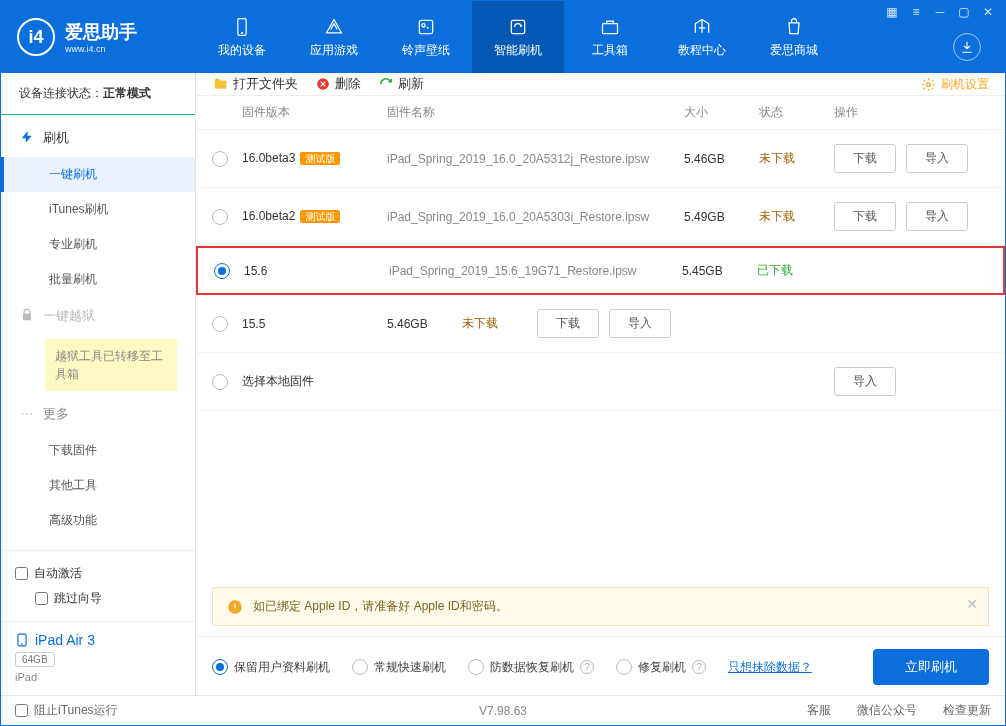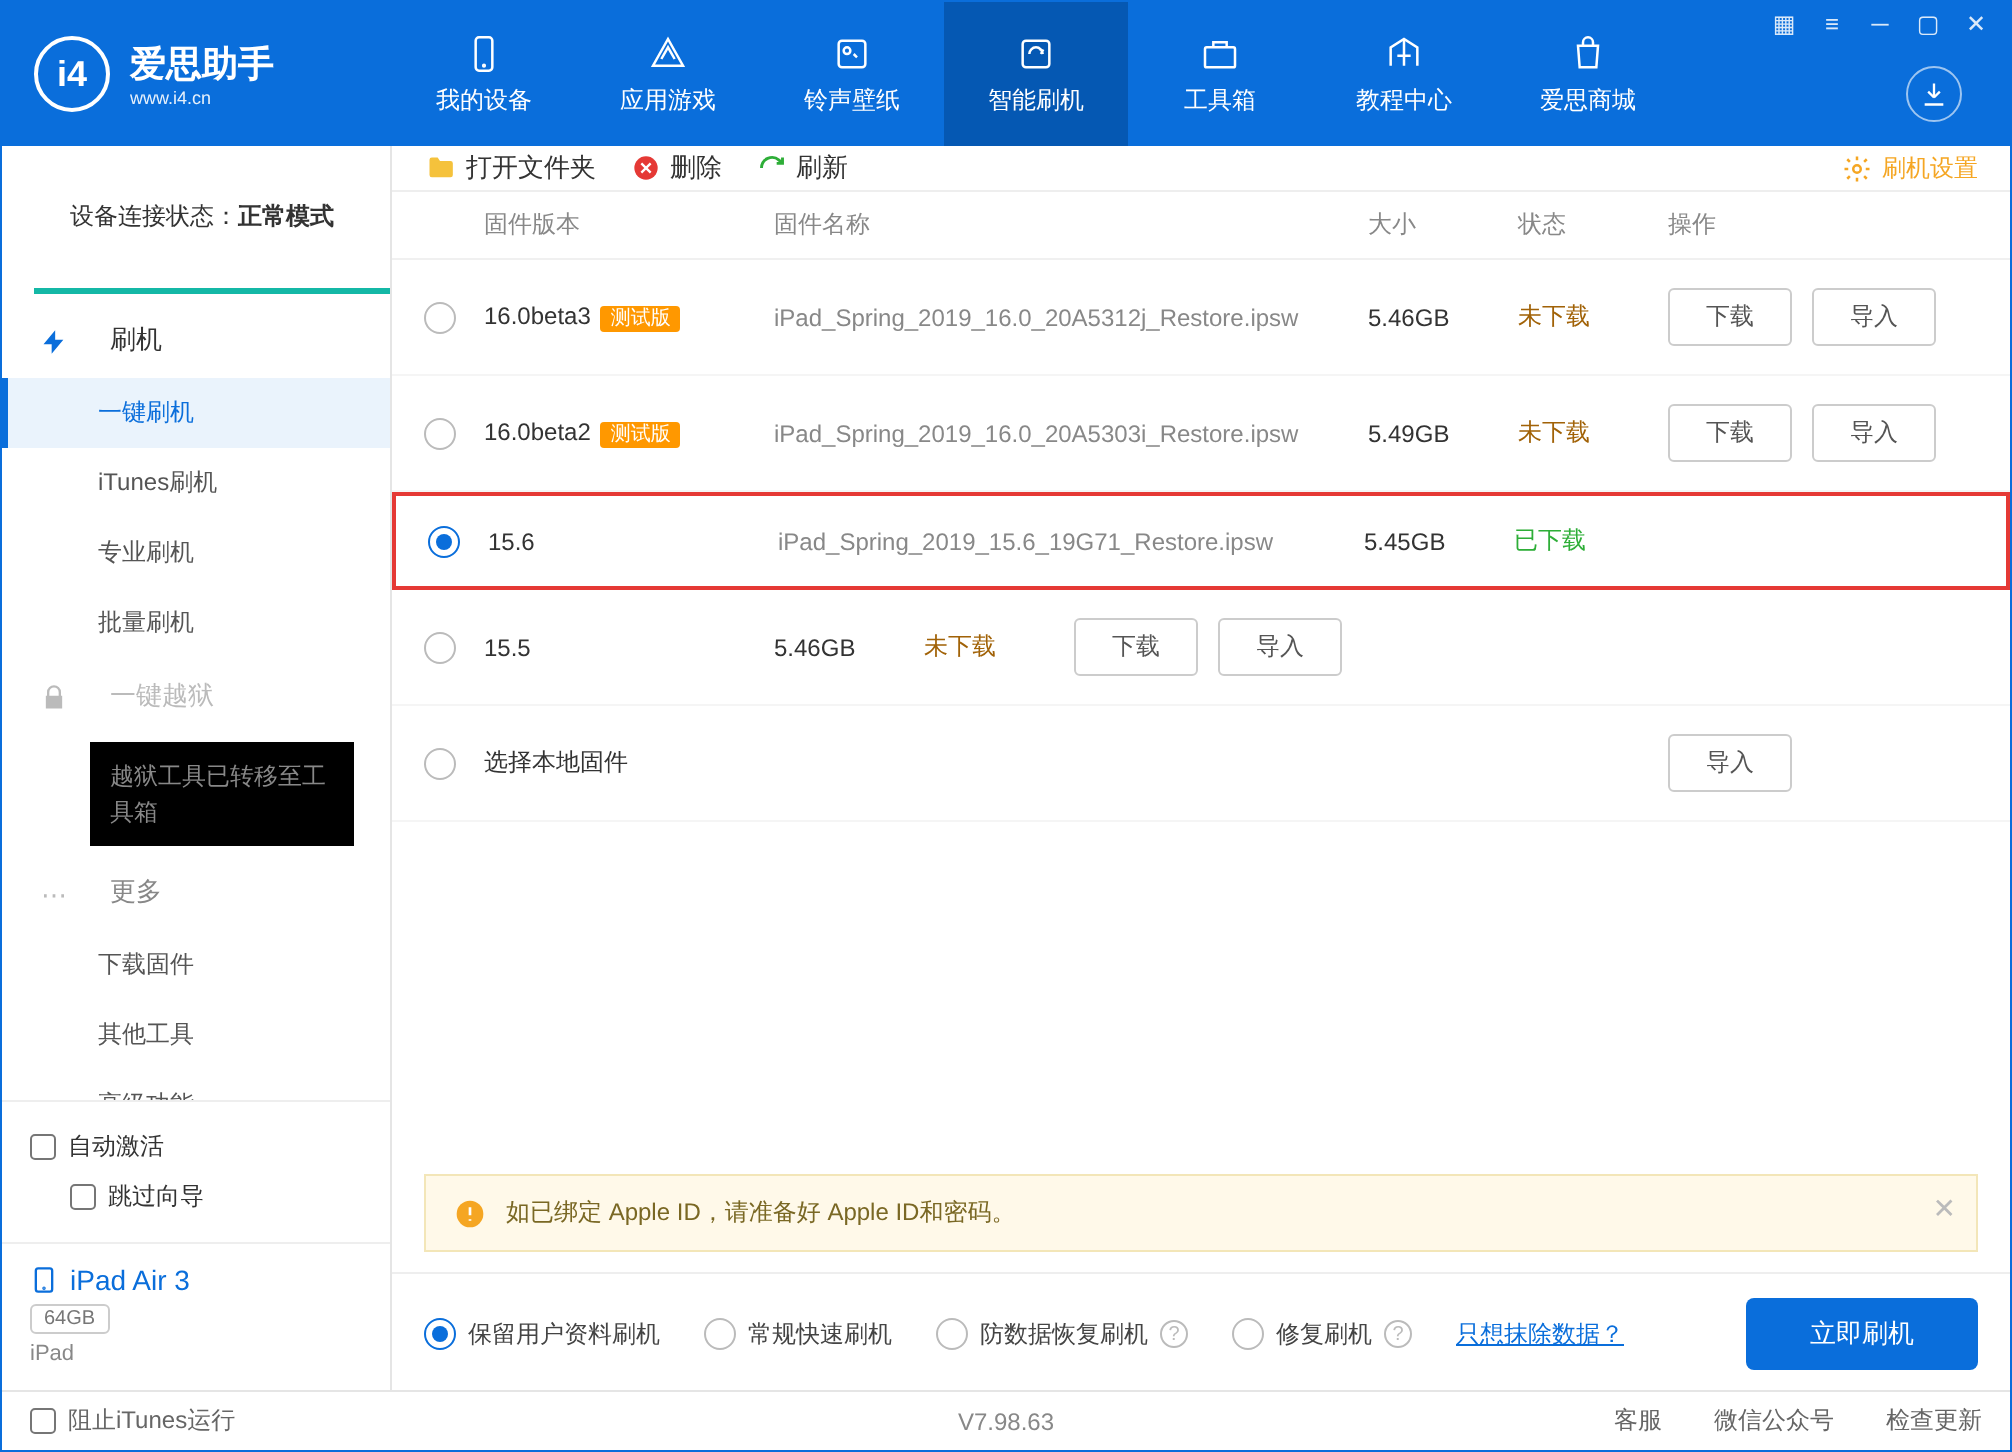--- a/index.html
+++ b/index.html
@@ -16,31 +16,31 @@
 .nav-item { width: 92px; display: flex; flex-direction: column; align-items: center; justify-content: center; color: #fff; font-size: 12px; cursor: pointer; gap: 4px; }
 .nav-item.active { background: #0558b3; }
 .nav-icon { width: 22px; height: 22px; display: flex; align-items: center; justify-content: center; }
 .win-controls { position: absolute; top: 2px; right: 6px; display: flex; gap: 2px; }
 .win-btn { width: 22px; height: 18px; display: flex; align-items: center; justify-content: center; color: #fff; font-size: 12px; cursor: pointer; opacity: 0.85; }
 .down-circle { position: absolute; right: 24px; top: 32px; width: 28px; height: 28px; border: 1.5px solid rgba(255,255,255,0.6); border-radius: 50%; display: flex; align-items: center; justify-content: center; color: #fff; cursor: pointer; }
 
 
 .main { display: flex; height: calc(100% - 72px - 30px); }
 .sidebar { width: 195px; background: #fff; border-right: 1px solid #e5e5e5; display: flex; flex-direction: column; }
-.status-bar { padding: 27px 18px; font-size: 12px; border-bottom: 3px solid #14b8a6; margin-left: 16px; }
+.status-bar { padding: 12px 18px; font-size: 12px; border-bottom: 1px solid #14b8a6; }
 .status-bar b { font-weight: bold; }
 .side-nav { flex: 1; overflow-y: auto; padding-top: 4px; }
 .side-group { padding: 0; }
-.side-head { display: flex; align-items: flex-end; gap: 20px; padding: 10px 18px; font-size: 13px; color: #333; cursor: pointer; }
+.side-head { display: flex; align-items: flex-start; gap: 8px; padding: 10px 18px; font-size: 13px; color: #333; cursor: pointer; }
 .side-head .ico { width: 16px; height: 16px; display:flex; align-items:center; justify-content:center; color:#0a6edb; }
 .side-head.gray .ico { color:#bbb; }
 .side-head.gray { color:#bbb; }
 .side-item { padding: 9px 18px 9px 48px; font-size: 12px; color: #555; cursor: pointer; }
 .side-item.active { background: #EAF3FC; color: #0a6edb; border-left: 3px solid #0a6edb; padding-left: 45px; }
-.side-item.box { background:#000000; color:#888; margin: 4px 18px 4px 44px; padding: 8px 10px; line-height: 1.5; }
+.side-item.box { background:#fef9c3; color:#888; margin: 4px 18px 4px 44px; padding: 8px 10px; line-height: 1.5; }
 .side-bottom { border-top: 1px solid #eee; padding: 10px 14px; }
 .chk-row { display: flex; align-items: center; gap: 6px; padding: 4px 0; }
 .device-info { border-top: 1px solid #eee; padding: 10px 14px 12px; }
 .device-info .dn { color: #0a6edb; font-size: 14px; font-weight: 500; display: flex; align-items: center; gap: 6px; }
 .device-info .cap { display:inline-block; border:1px solid #ccc; border-radius:3px; padding: 1px 6px; font-size: 10px; color:#777; margin-top:4px; }
 .device-info .dt { color:#888; font-size:11px; margin-top:4px; }
 
 
 .content { flex: 1; display: flex; flex-direction: column; background:#fff; }
 .toolbar { display:flex; align-items:center; padding: 2px 16px; gap: 18px; border-bottom: 1px solid #eee; }

